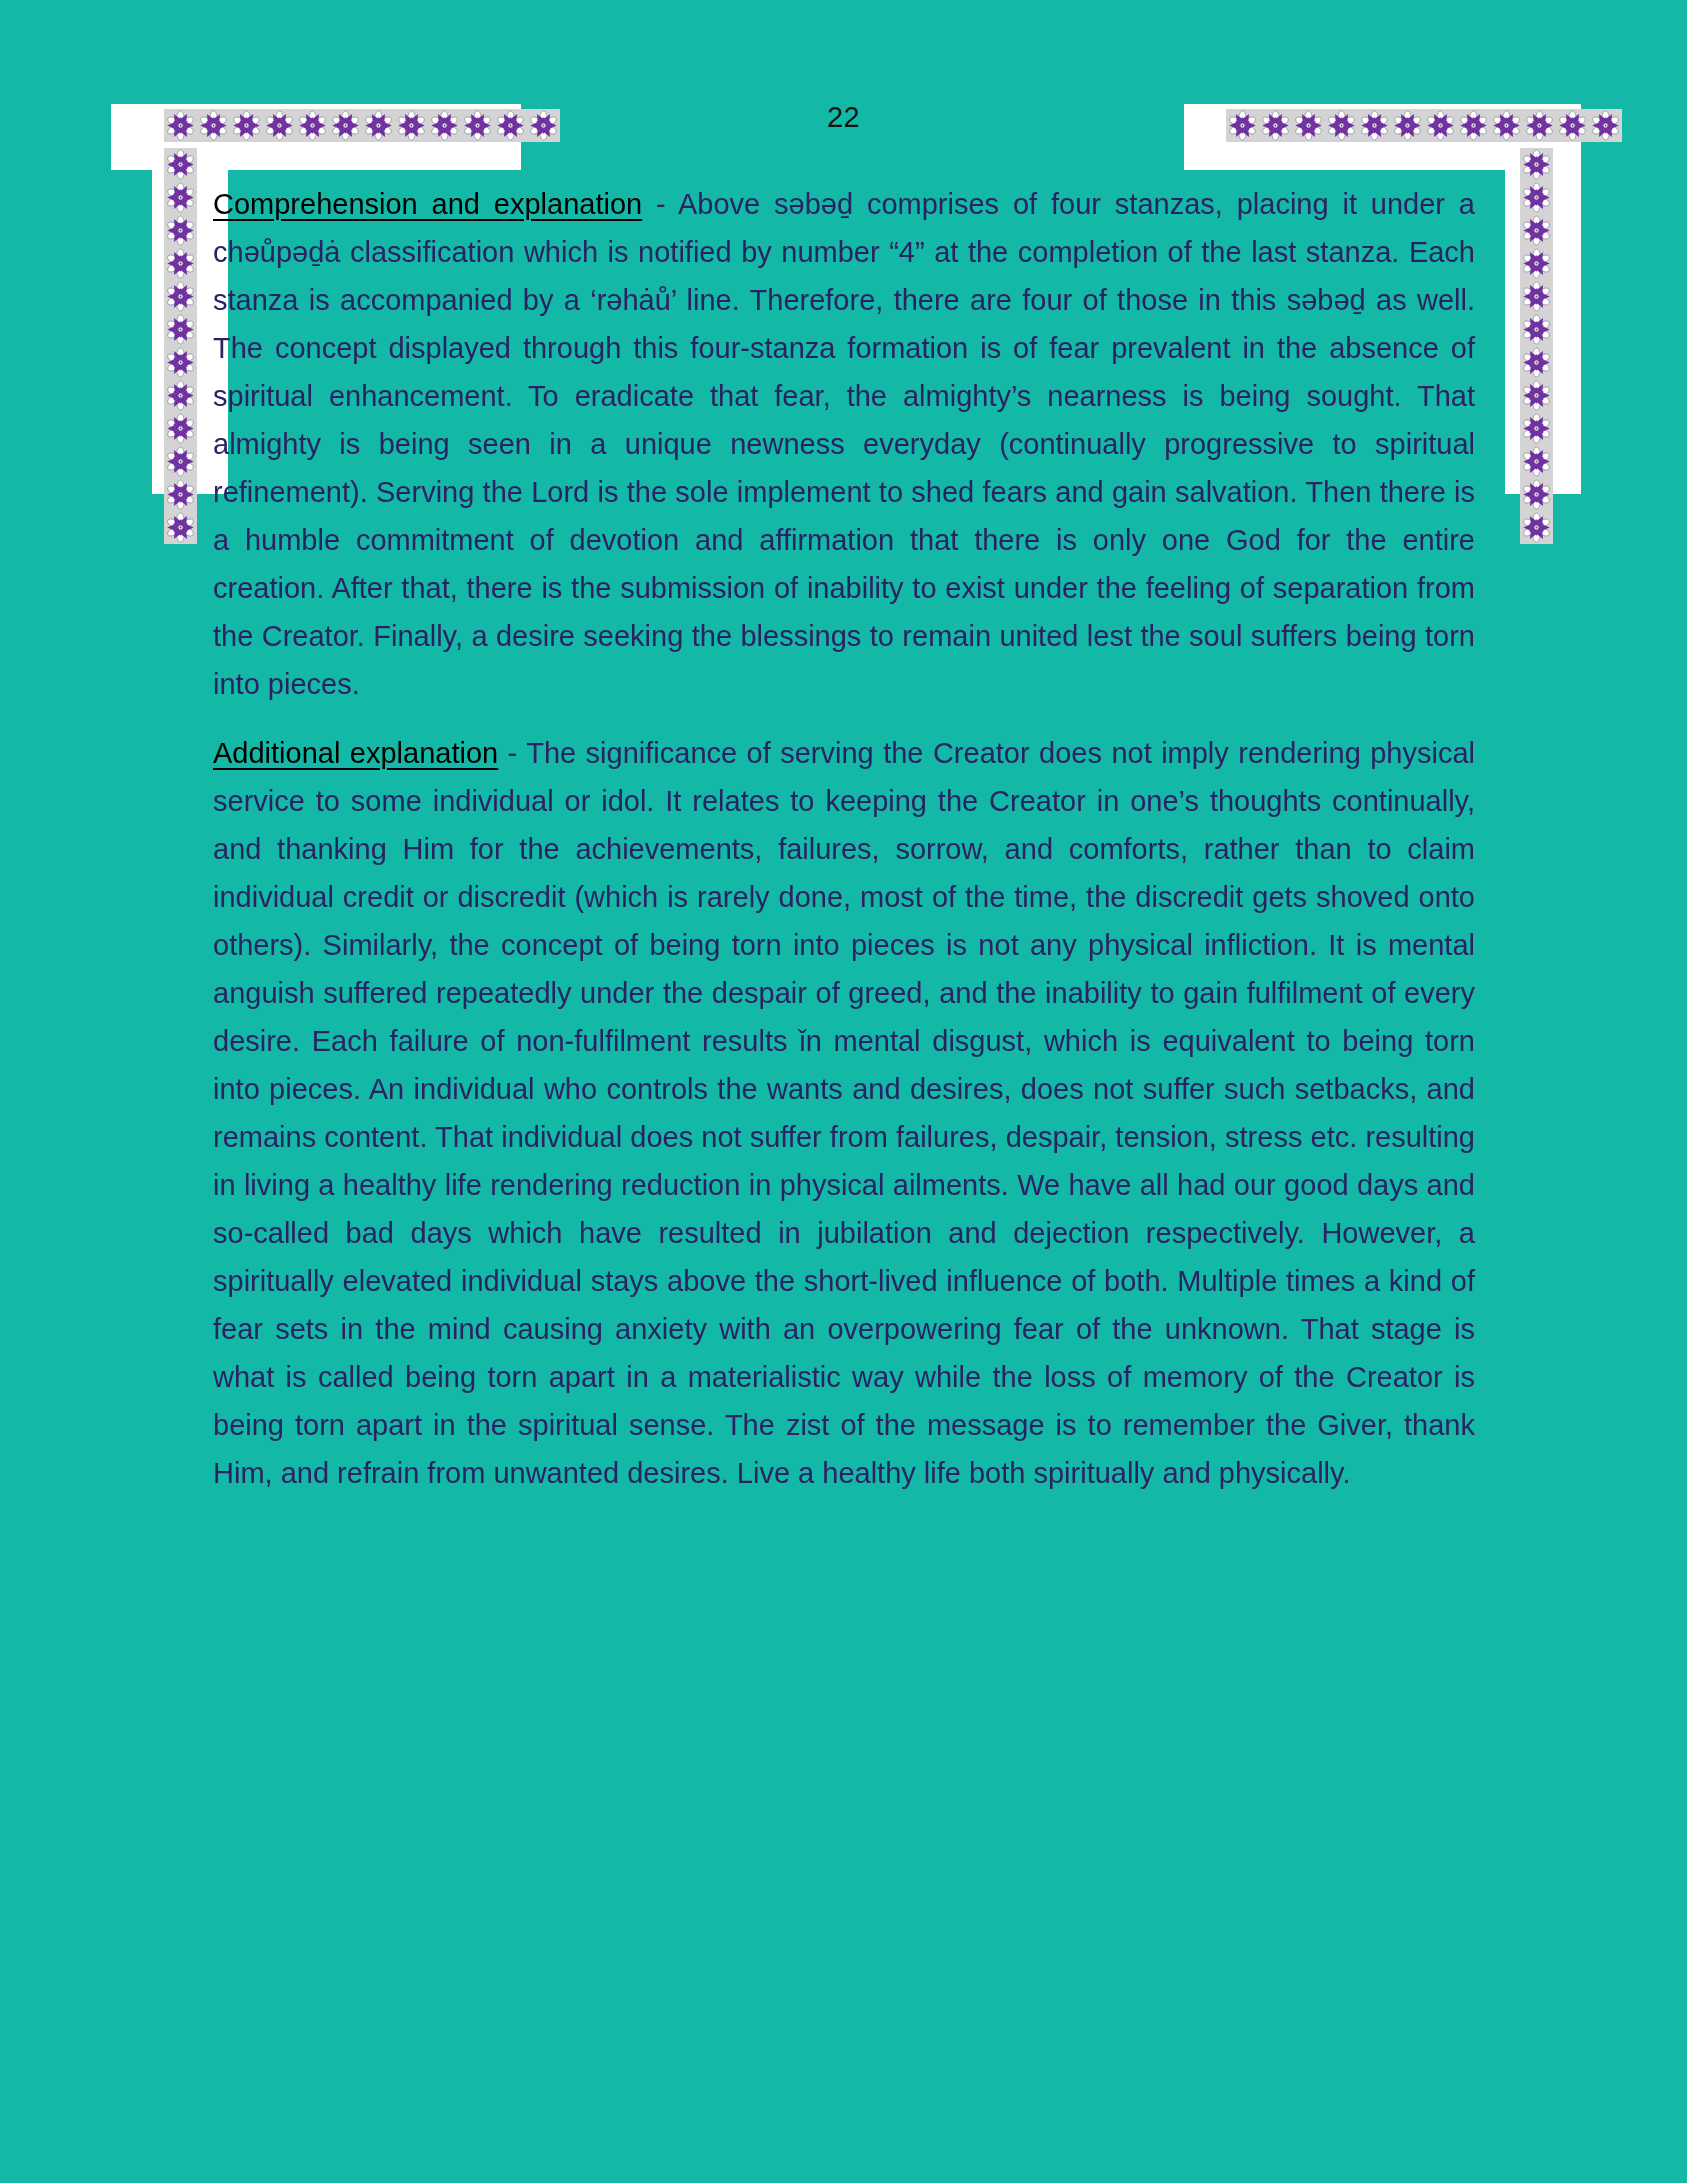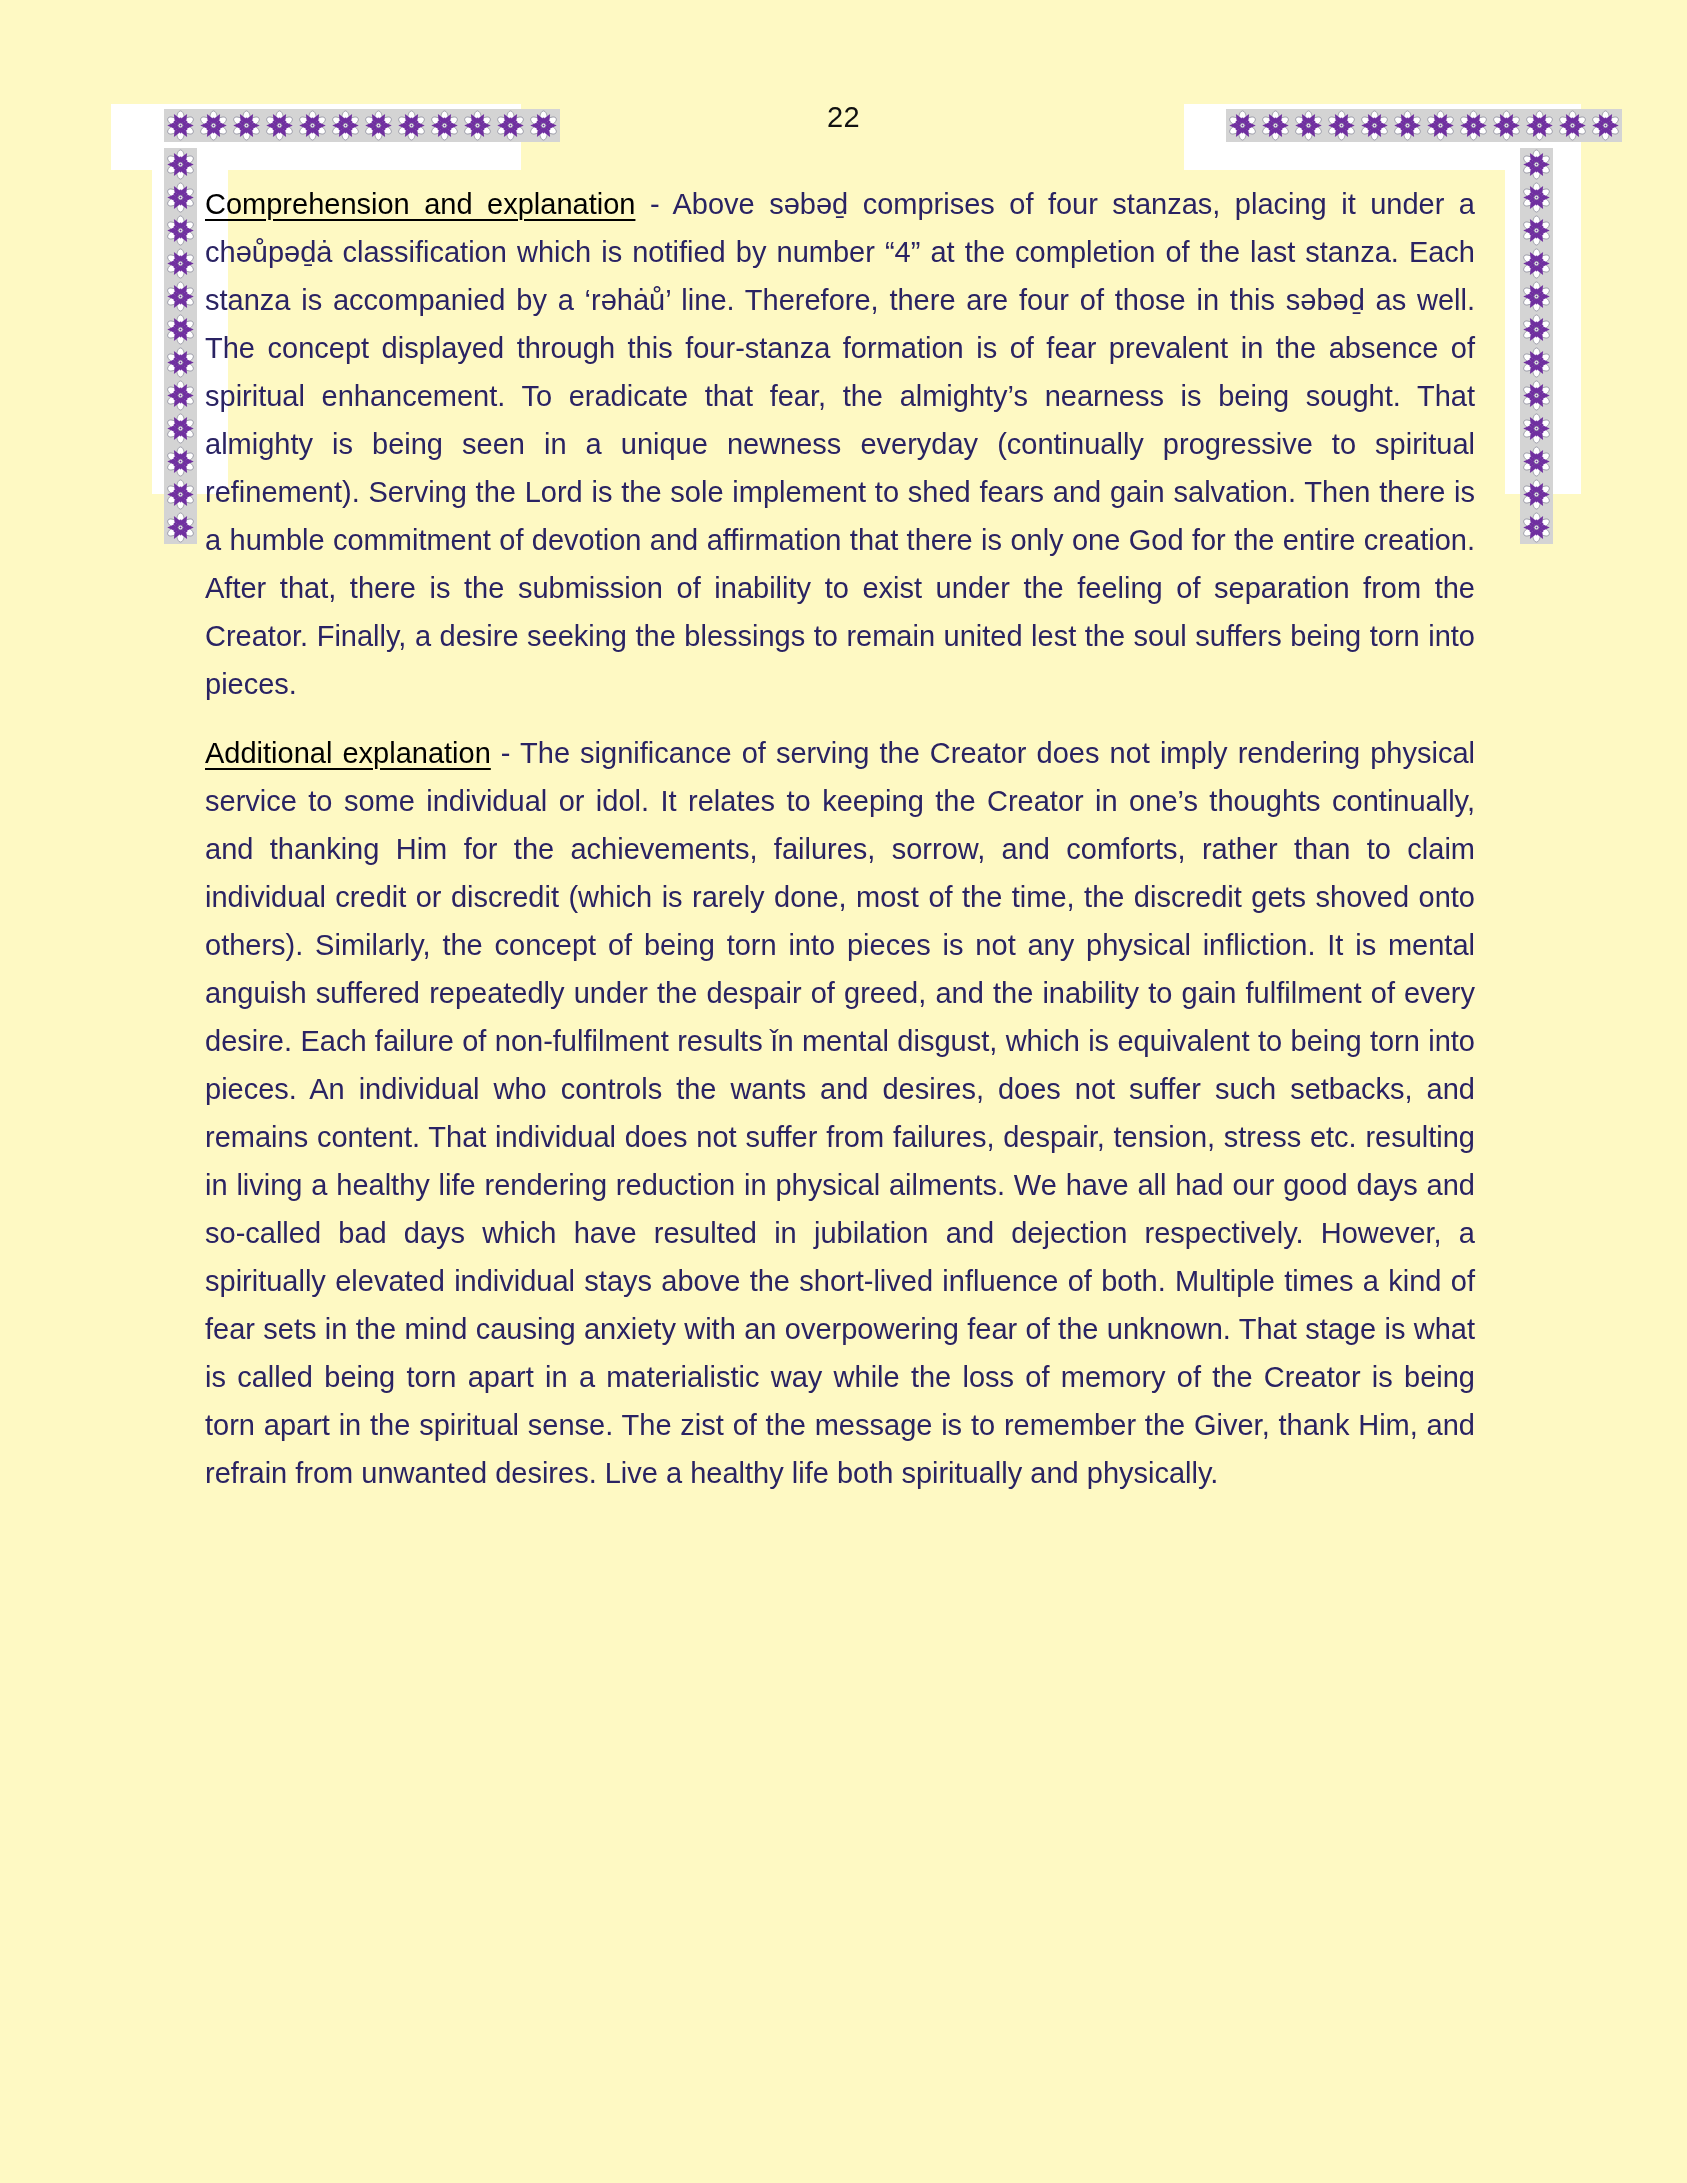--- a/index.html
+++ b/index.html
@@ -12,21 +12,21 @@
     background: #fdfaec;
     font-family: "DejaVu Sans", sans-serif;
     position: relative;
     overflow: hidden;
   }
 
   
   .page {
     position: absolute;
     inset: 0;
-    background: #fef9c3;
+    background: #14b8a6;
   }
 
   
   .white-plate-left {
     position: absolute;
     left: 111px;
     top: 104px;
     width: 410px;
     height: 66px;
     background: #ffffff;
@@ -101,21 +101,21 @@
     width: 1270px;
     color: #2a2363;
     font-family: "Liberation Sans", sans-serif;
     font-size: 29px;
     line-height: 48px;
   }
 
   .para {
     text-align: justify;
     text-justify: inter-word;
-    margin: 0 0 21px 0;
+    margin: 0 0 21px 8px;
   }
   .para:last-child { margin-bottom: 0; }
 
   .lead-in {
     color: #000000;
     text-decoration: underline;
     text-decoration-thickness: 2px;
     text-underline-offset: 4.6px;
   }
   .dash { color: #2a2363; }

